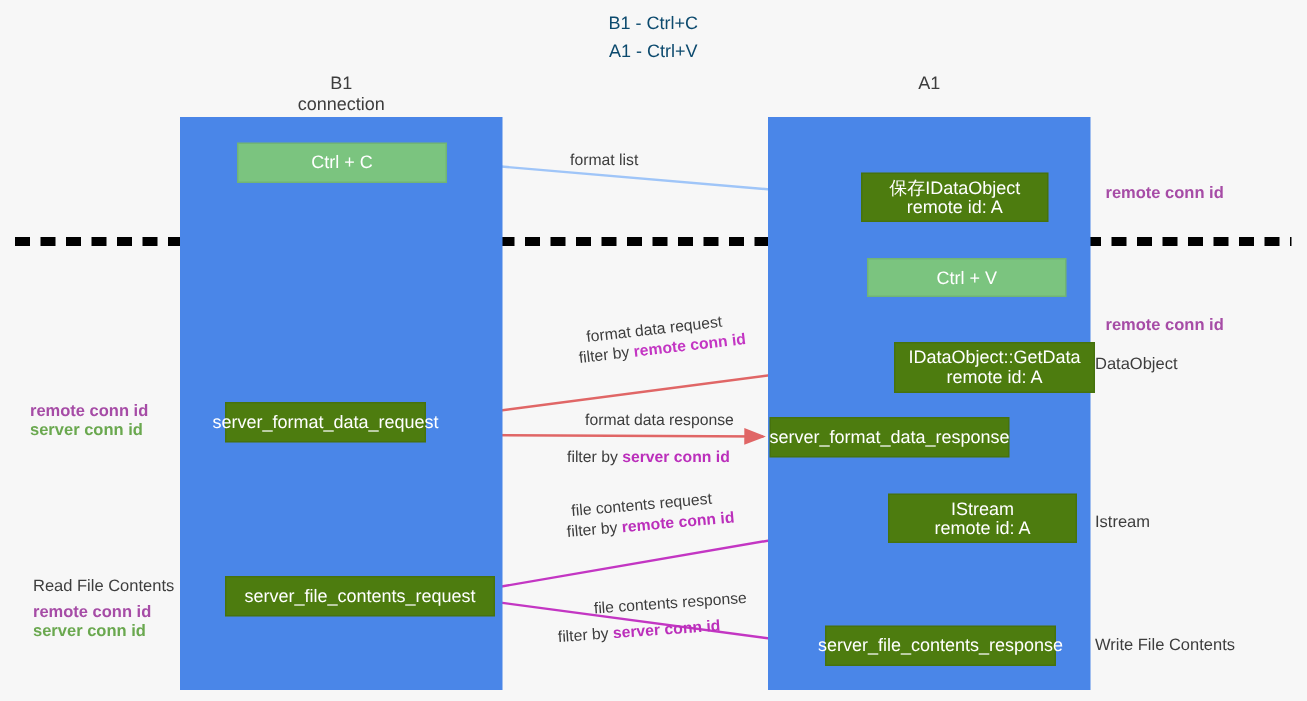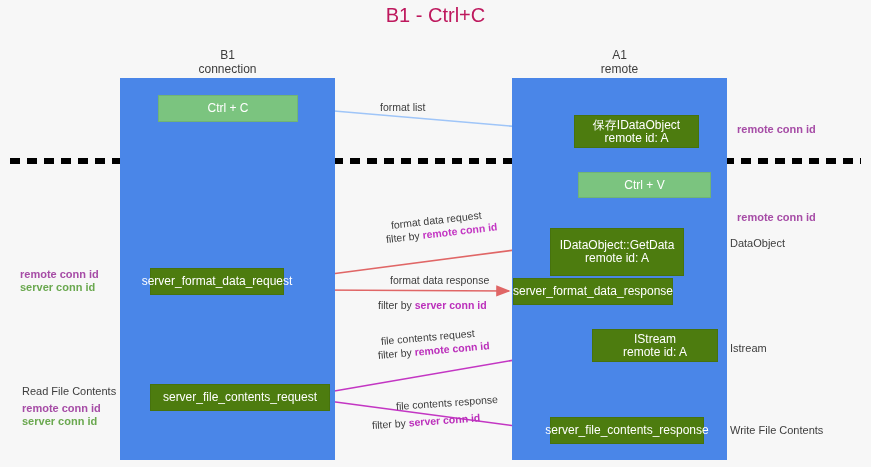--- a/index.html
+++ b/index.html
@@ -21,23 +21,23 @@
     width: 871px;
     height: 467px;
   }
   .abs { position: absolute; }
 
   
   #title {
     left: 0; top: 6px;
     width: 871px;
     text-align: center;
-    font-size: 20px;
+    font-size: 12px;
     line-height: 19px;
-    color: #be185d;
+    color: #0c4a6e;
   }
 
   
   .col-head {
     text-align: center;
     font-size: 12px;
     line-height: 14px;
     color: #3d3d3d;
   }
   #head-b1 { left: 120px; top: 48px; width: 215px; }
@@ -64,21 +64,21 @@
     line-height: 13px;
     text-align: center;
     border: 1px solid rgba(0,0,0,0.08);
   }
   .box.green { background: #7bc47f; }
   .box.orange { background: #4d7c0f; }
 
   #box-ctrlc   { left: 158px; top: 95px;  width: 140px; height: 27px; }
   #box-idata   { left: 574px; top: 115px; width: 125px; height: 33px; }
   #box-ctrlv   { left: 578px; top: 172px; width: 133px; height: 26px; }
-  #box-getdata { left: 550px; top: 228px; width: 134px; height: 48px; }
+  #box-getdata { left: 596px; top: 228px; width: 134px; height: 34px; }
   #box-sfdreq  { left: 150px; top: 268px; width: 134px; height: 27px; }
   #box-sfdresp { left: 513px; top: 278px; width: 160px; height: 27px; }
   #box-istream { left: 592px; top: 329px; width: 126px; height: 33px; }
   #box-sfcreq  { left: 150px; top: 384px; width: 180px; height: 27px; }
   #box-sfcresp { left: 550px; top: 417px; width: 154px; height: 27px; }
 
   
   .lbl {
     font-size: 11px;
     line-height: 13px;
@@ -154,29 +154,29 @@
 
   <line x1="590" y1="347" x2="317" y2="394" stroke="#c336c3" stroke-width="1.6" marker-end="url(#ah-magenta)"></line>
 
   <line x1="313" y1="399" x2="546" y2="430" stroke="#c336c3" stroke-width="1.6" marker-end="url(#ah-magenta)"></line>
 
   <line x1="10" y1="161" x2="861" y2="161" stroke="#000000" stroke-width="6" stroke-dasharray="10 7" stroke-linecap="butt"></line>
 </svg>
 
 <div class="abs" id="title">
   <div>B1 - Ctrl+C</div>
+  <div>A1 - Ctrl+V</div>
 </div>
 
 <div class="abs col-head" id="head-b1">
   <div>B1</div>
   <div>connection</div>
 </div>
 <div class="abs col-head" id="head-a1">
   <div>A1</div>
-  <div>remote</div>
 </div>
 
 <div class="abs lane" id="lane-b1"></div>
 <div class="abs lane" id="lane-a1"></div>
 
 <div class="abs box green" id="box-ctrlc">
   <div>Ctrl + C</div>
 </div>
 
 <div class="abs box orange" id="box-idata">

